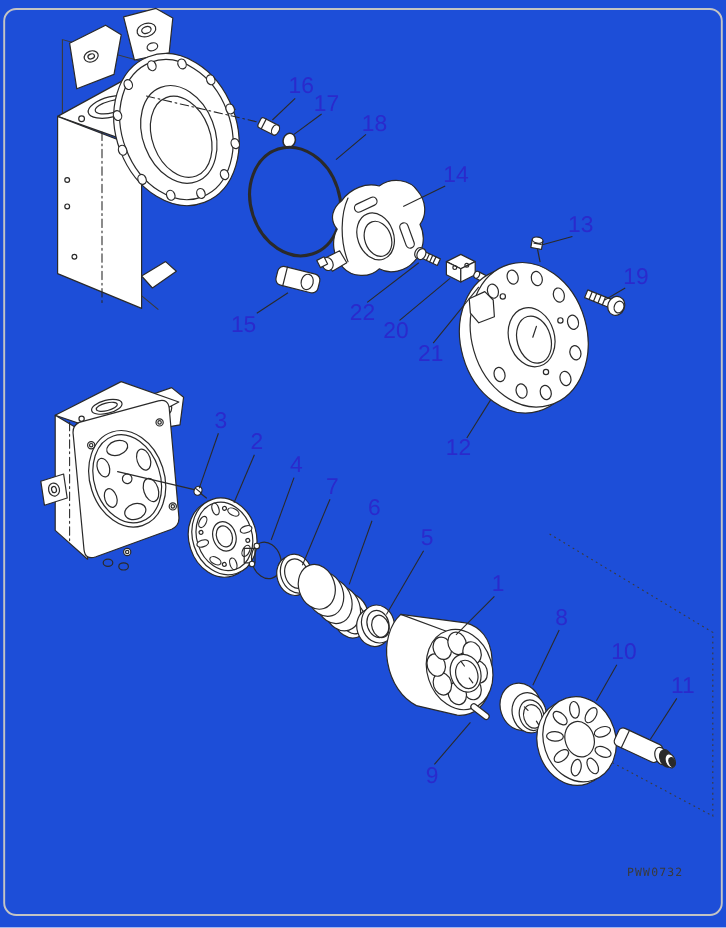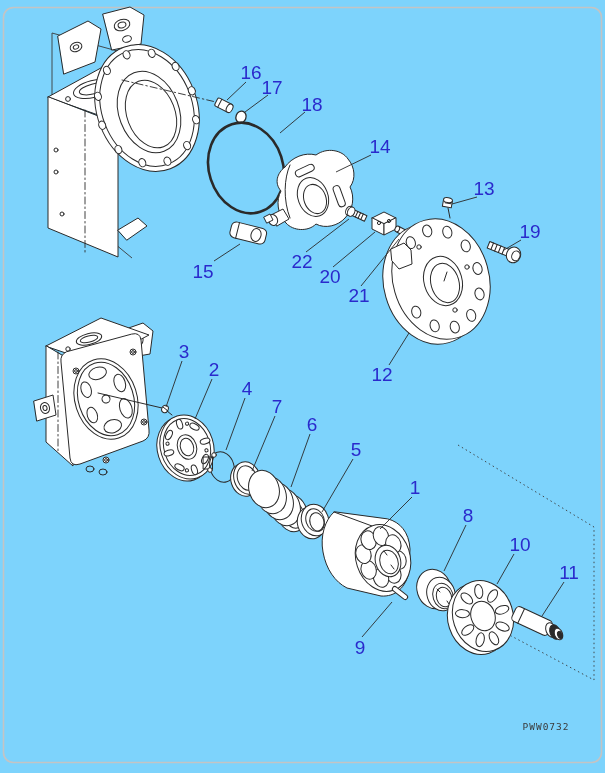--- a/index.html
+++ b/index.html
@@ -1,16 +1,16 @@
 <!DOCTYPE html>
 <html style="--label-blue: #2a2acc;"><head>
 <meta charset="utf-8">
 <style>
   html,body{margin:0;padding:0;background:#fff;}
-  .page{width:605px;height:773px;position:relative;background:#7dd3fc;overflow:hidden;}
+  .page{width:605px;height:773px;position:relative;background:#1d4ed8;overflow:hidden;}
   svg{display:block;}
   
   svg .art *{stroke:#2a2a2a;stroke-width:1;fill:none;stroke-linecap:round;stroke-linejoin:round;}
   svg .art .w{fill:#ffffff;}
   svg .art .dk{fill:#2a2a2a;stroke:#2a2a2a;}
   svg .art .thick{stroke-width:2.6;}
   svg .art .t13{stroke-width:1.3;}
   svg .dashdot{stroke:#2a2a2a;stroke-width:0.9;stroke-dasharray:7 3 1.5 3;fill:none;}
   svg .phantom-solid{stroke:#3a3a3a;stroke-width:0.9;fill:none;}
   svg .phantom-dot{stroke:#3a3a3a;stroke-width:0.9;stroke-dasharray:1.5 3;fill:none;}

